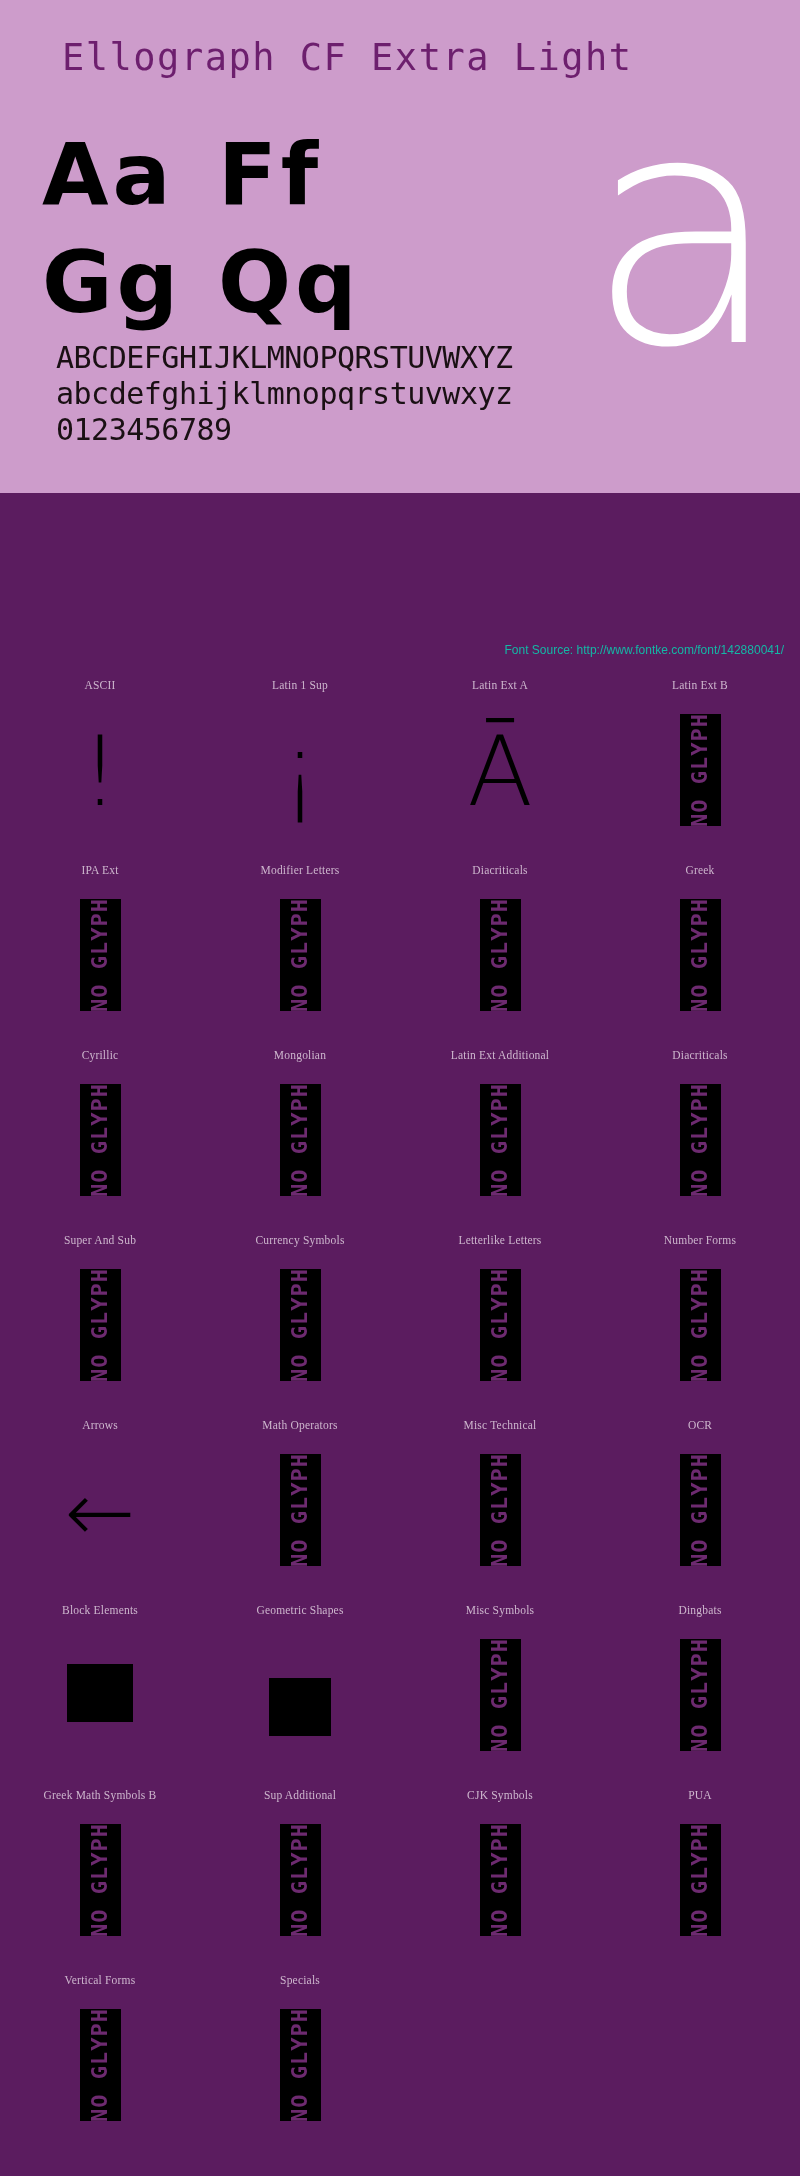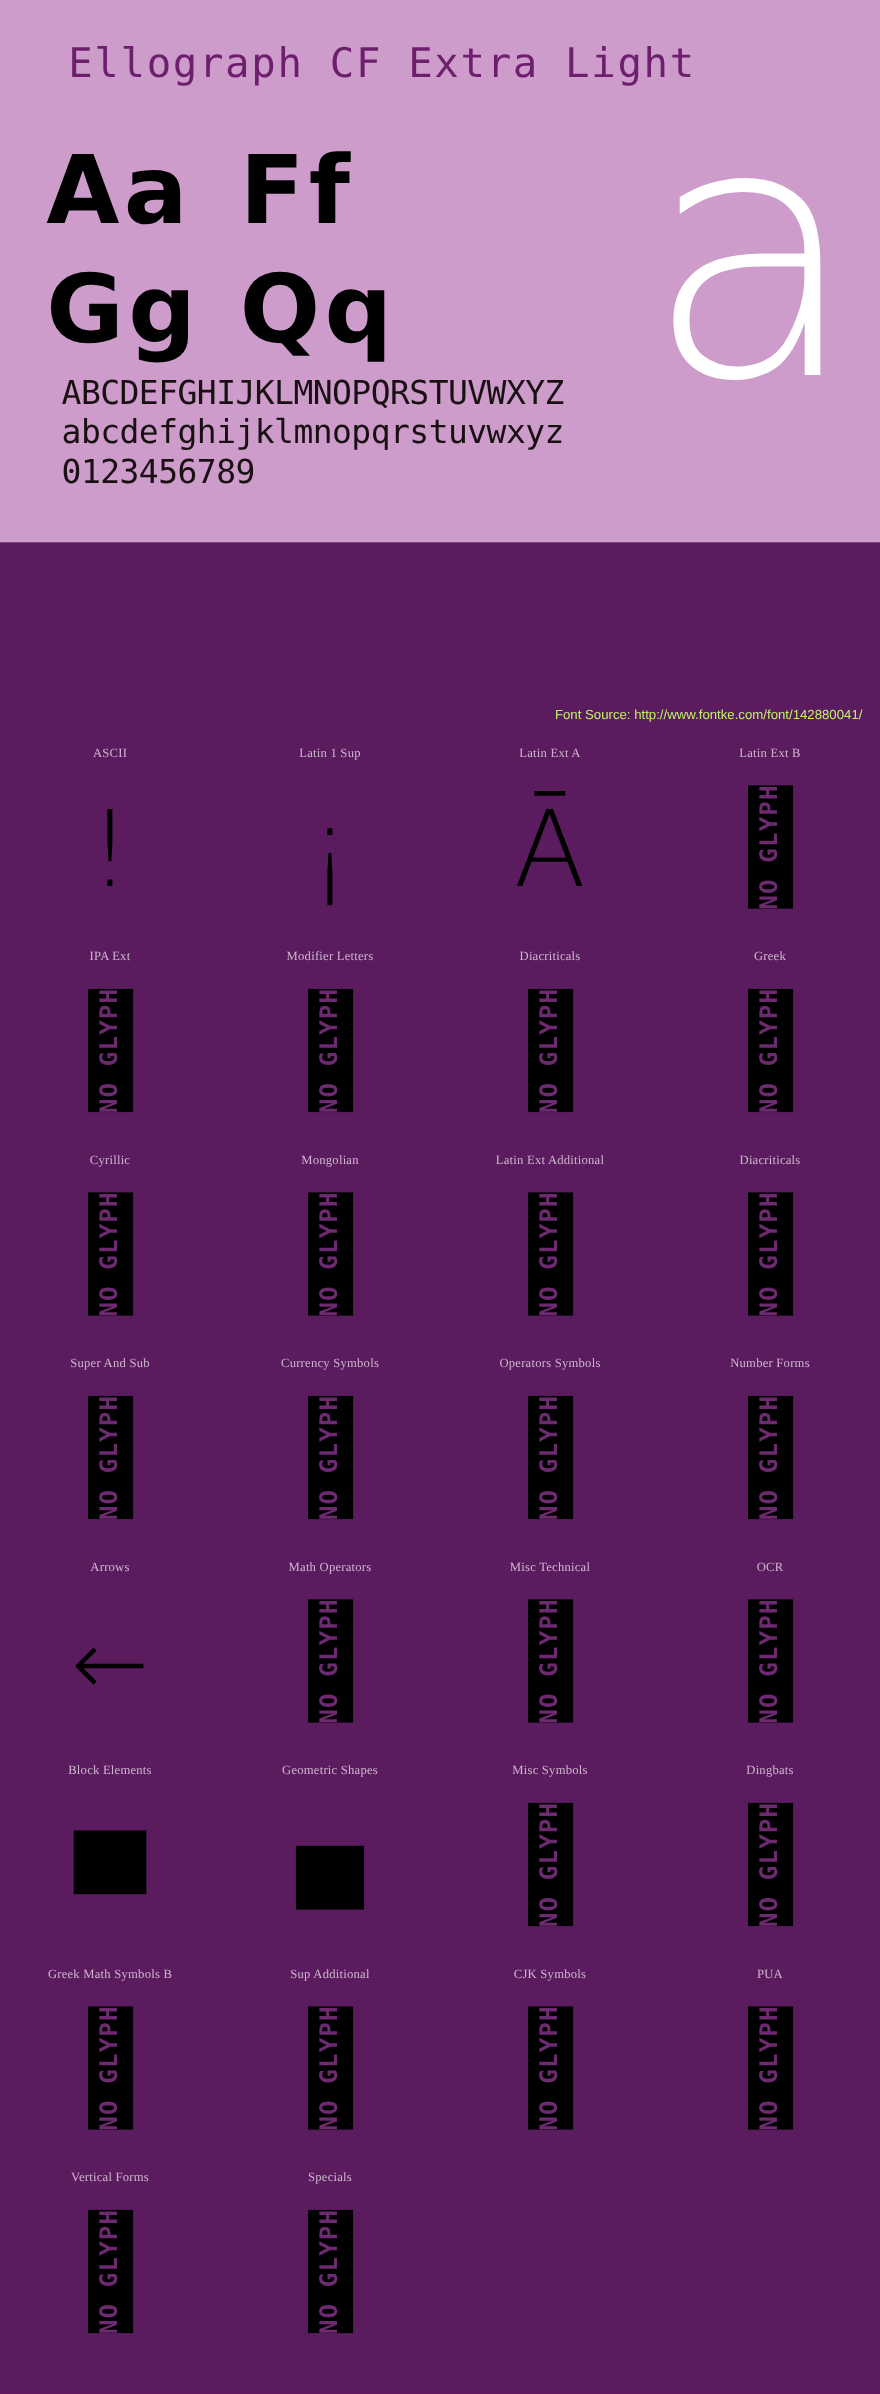--- a/index.html
+++ b/index.html
@@ -108,21 +108,21 @@
     width: 800px;
     height: 24px;
     background: #5b1c5f;
   }
   .source-text {
     position: absolute;
     right: 16px;
     top: 2px;
     font-family: "Liberation Sans", sans-serif;
     font-size: 12px;
-    color: #bef264;
+    color: #14b8a6;
     white-space: nowrap;
   }
 
   
   .blocks {
     position: absolute;
     left: 0;
     top: 672px;
     width: 800px;
     background: #5b1c5f;
@@ -347,21 +347,21 @@
       </div>
       <div class="block-cell">
         <div class="block-label">Currency Symbols</div>
         <div class="block-glyph-area">
           <div class="no-glyph">
             <span>NO GLYPH</span>
           </div>
         </div>
       </div>
       <div class="block-cell">
-        <div class="block-label">Operators Symbols</div>
+        <div class="block-label">Letterlike Letters</div>
         <div class="block-glyph-area">
           <div class="no-glyph">
             <span>NO GLYPH</span>
           </div>
         </div>
       </div>
       <div class="block-cell">
         <div class="block-label">Number Forms</div>
         <div class="block-glyph-area">
           <div class="no-glyph">

